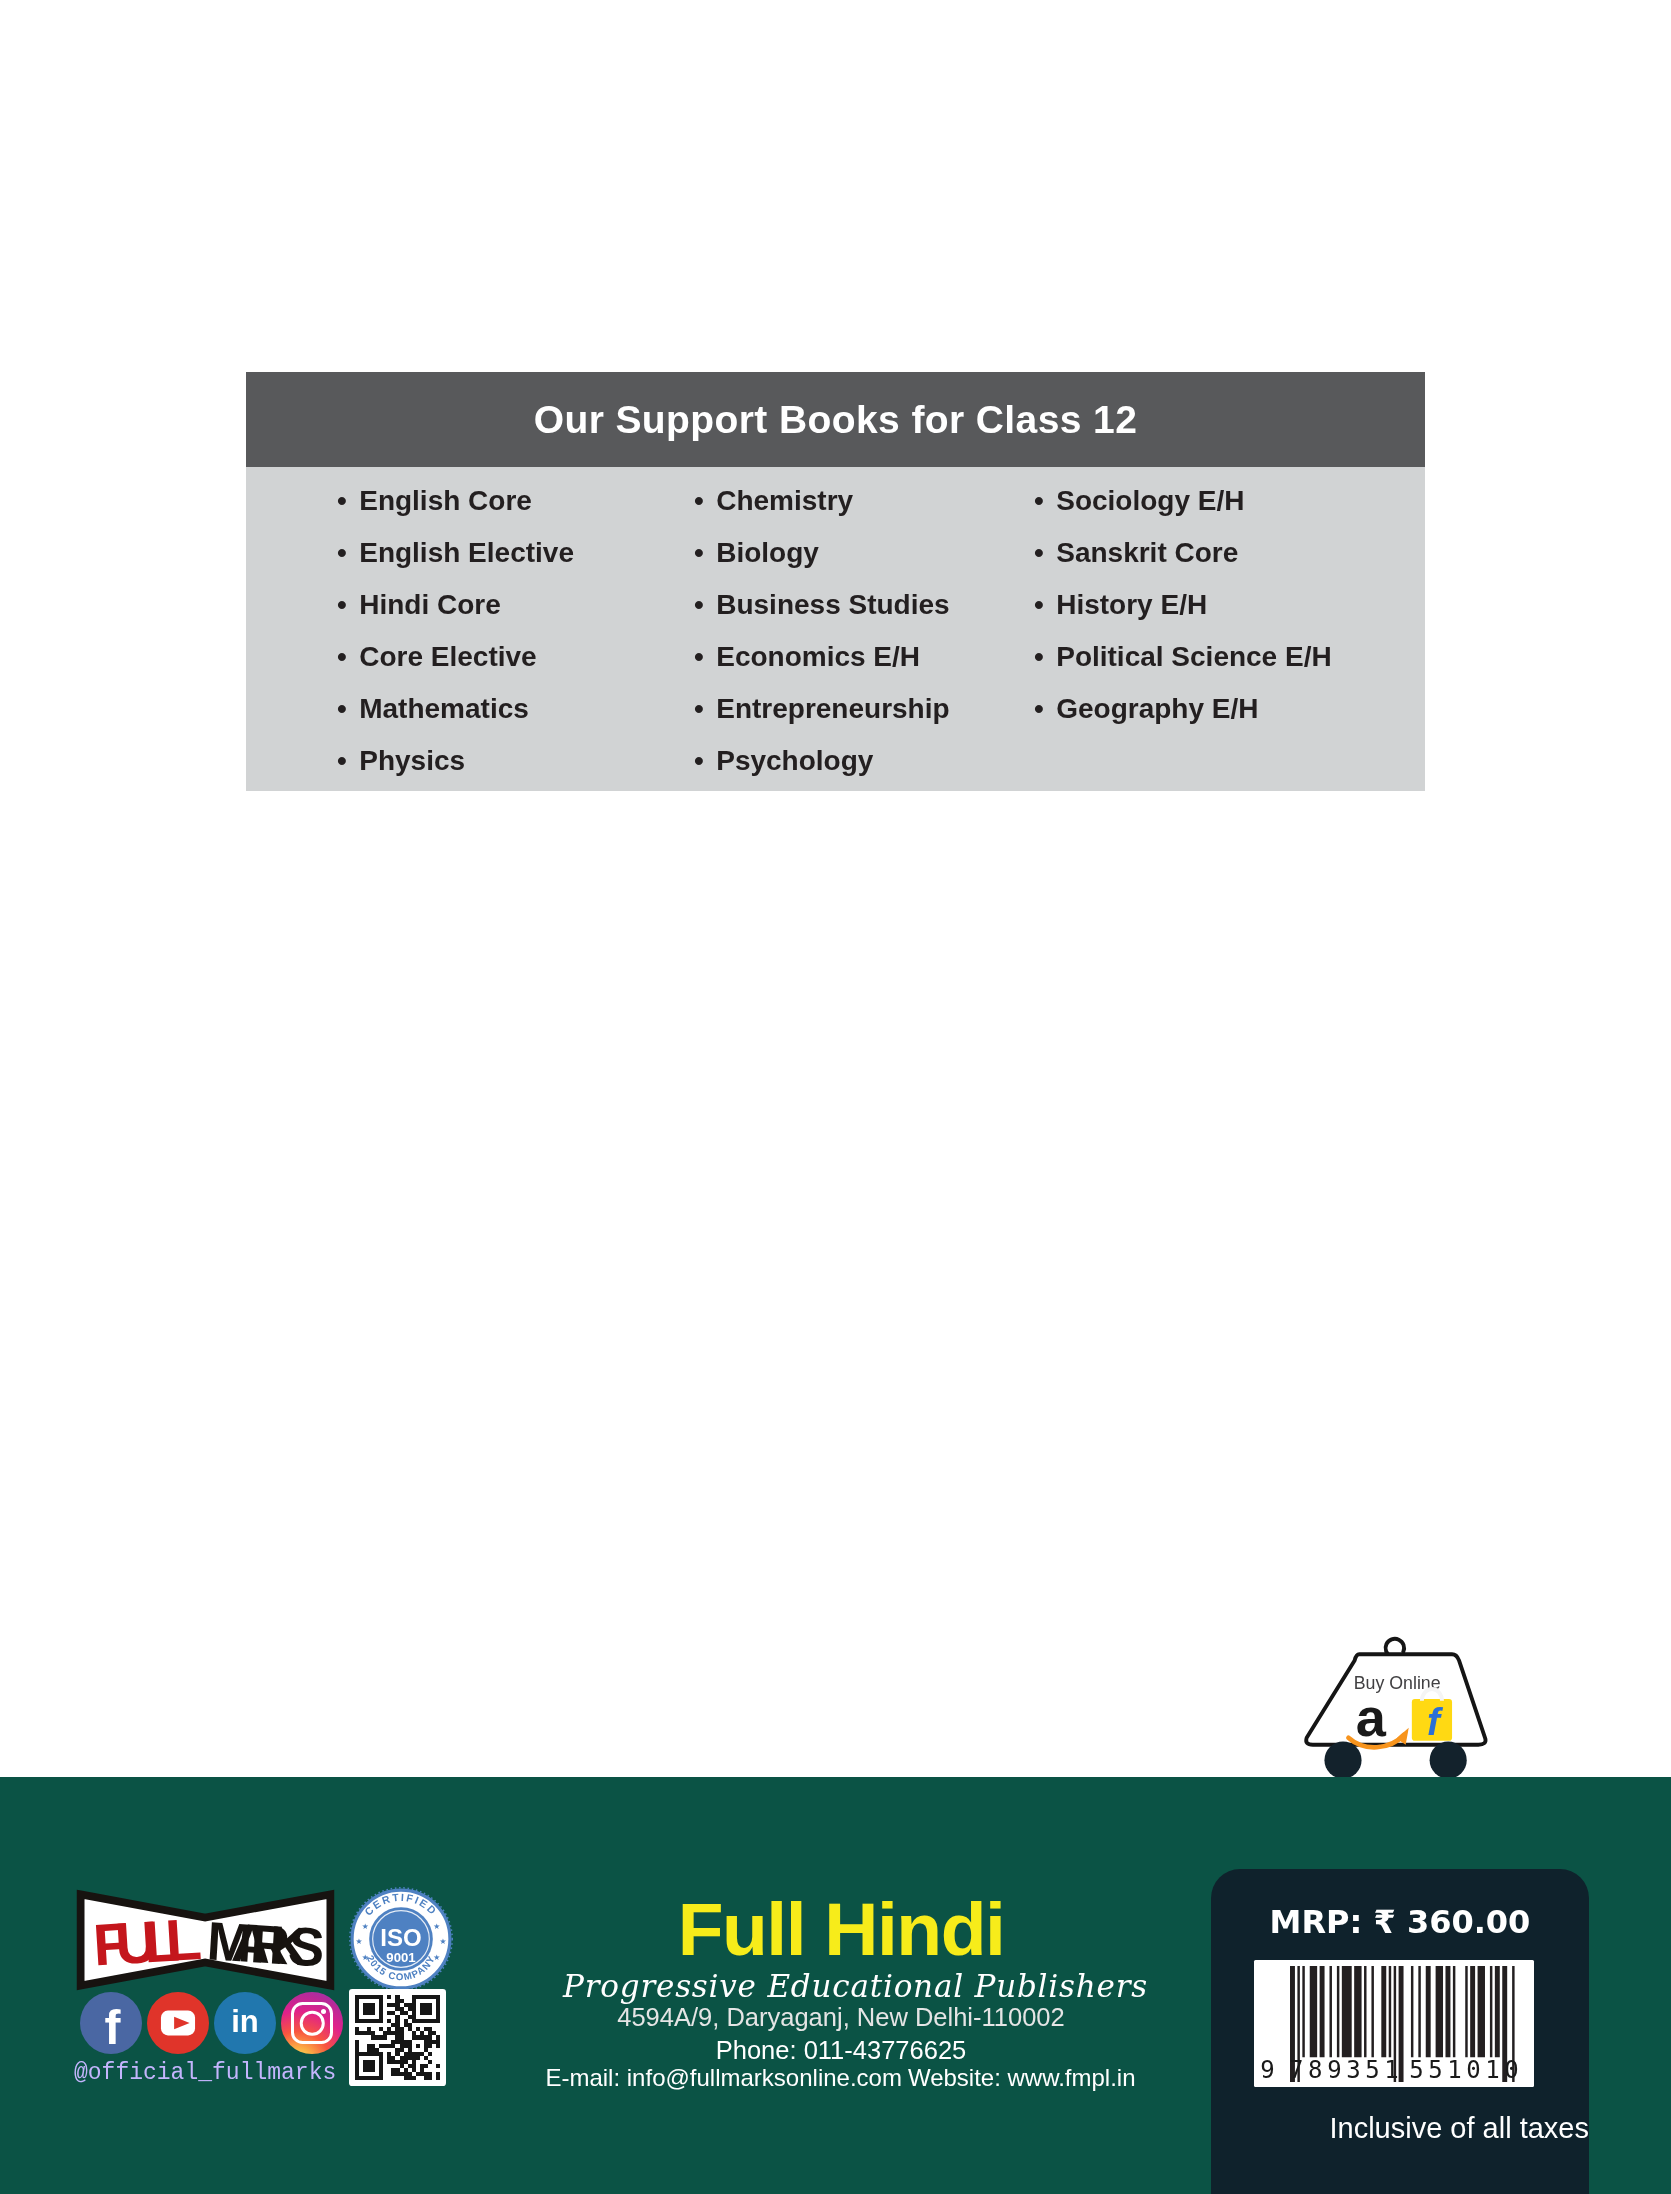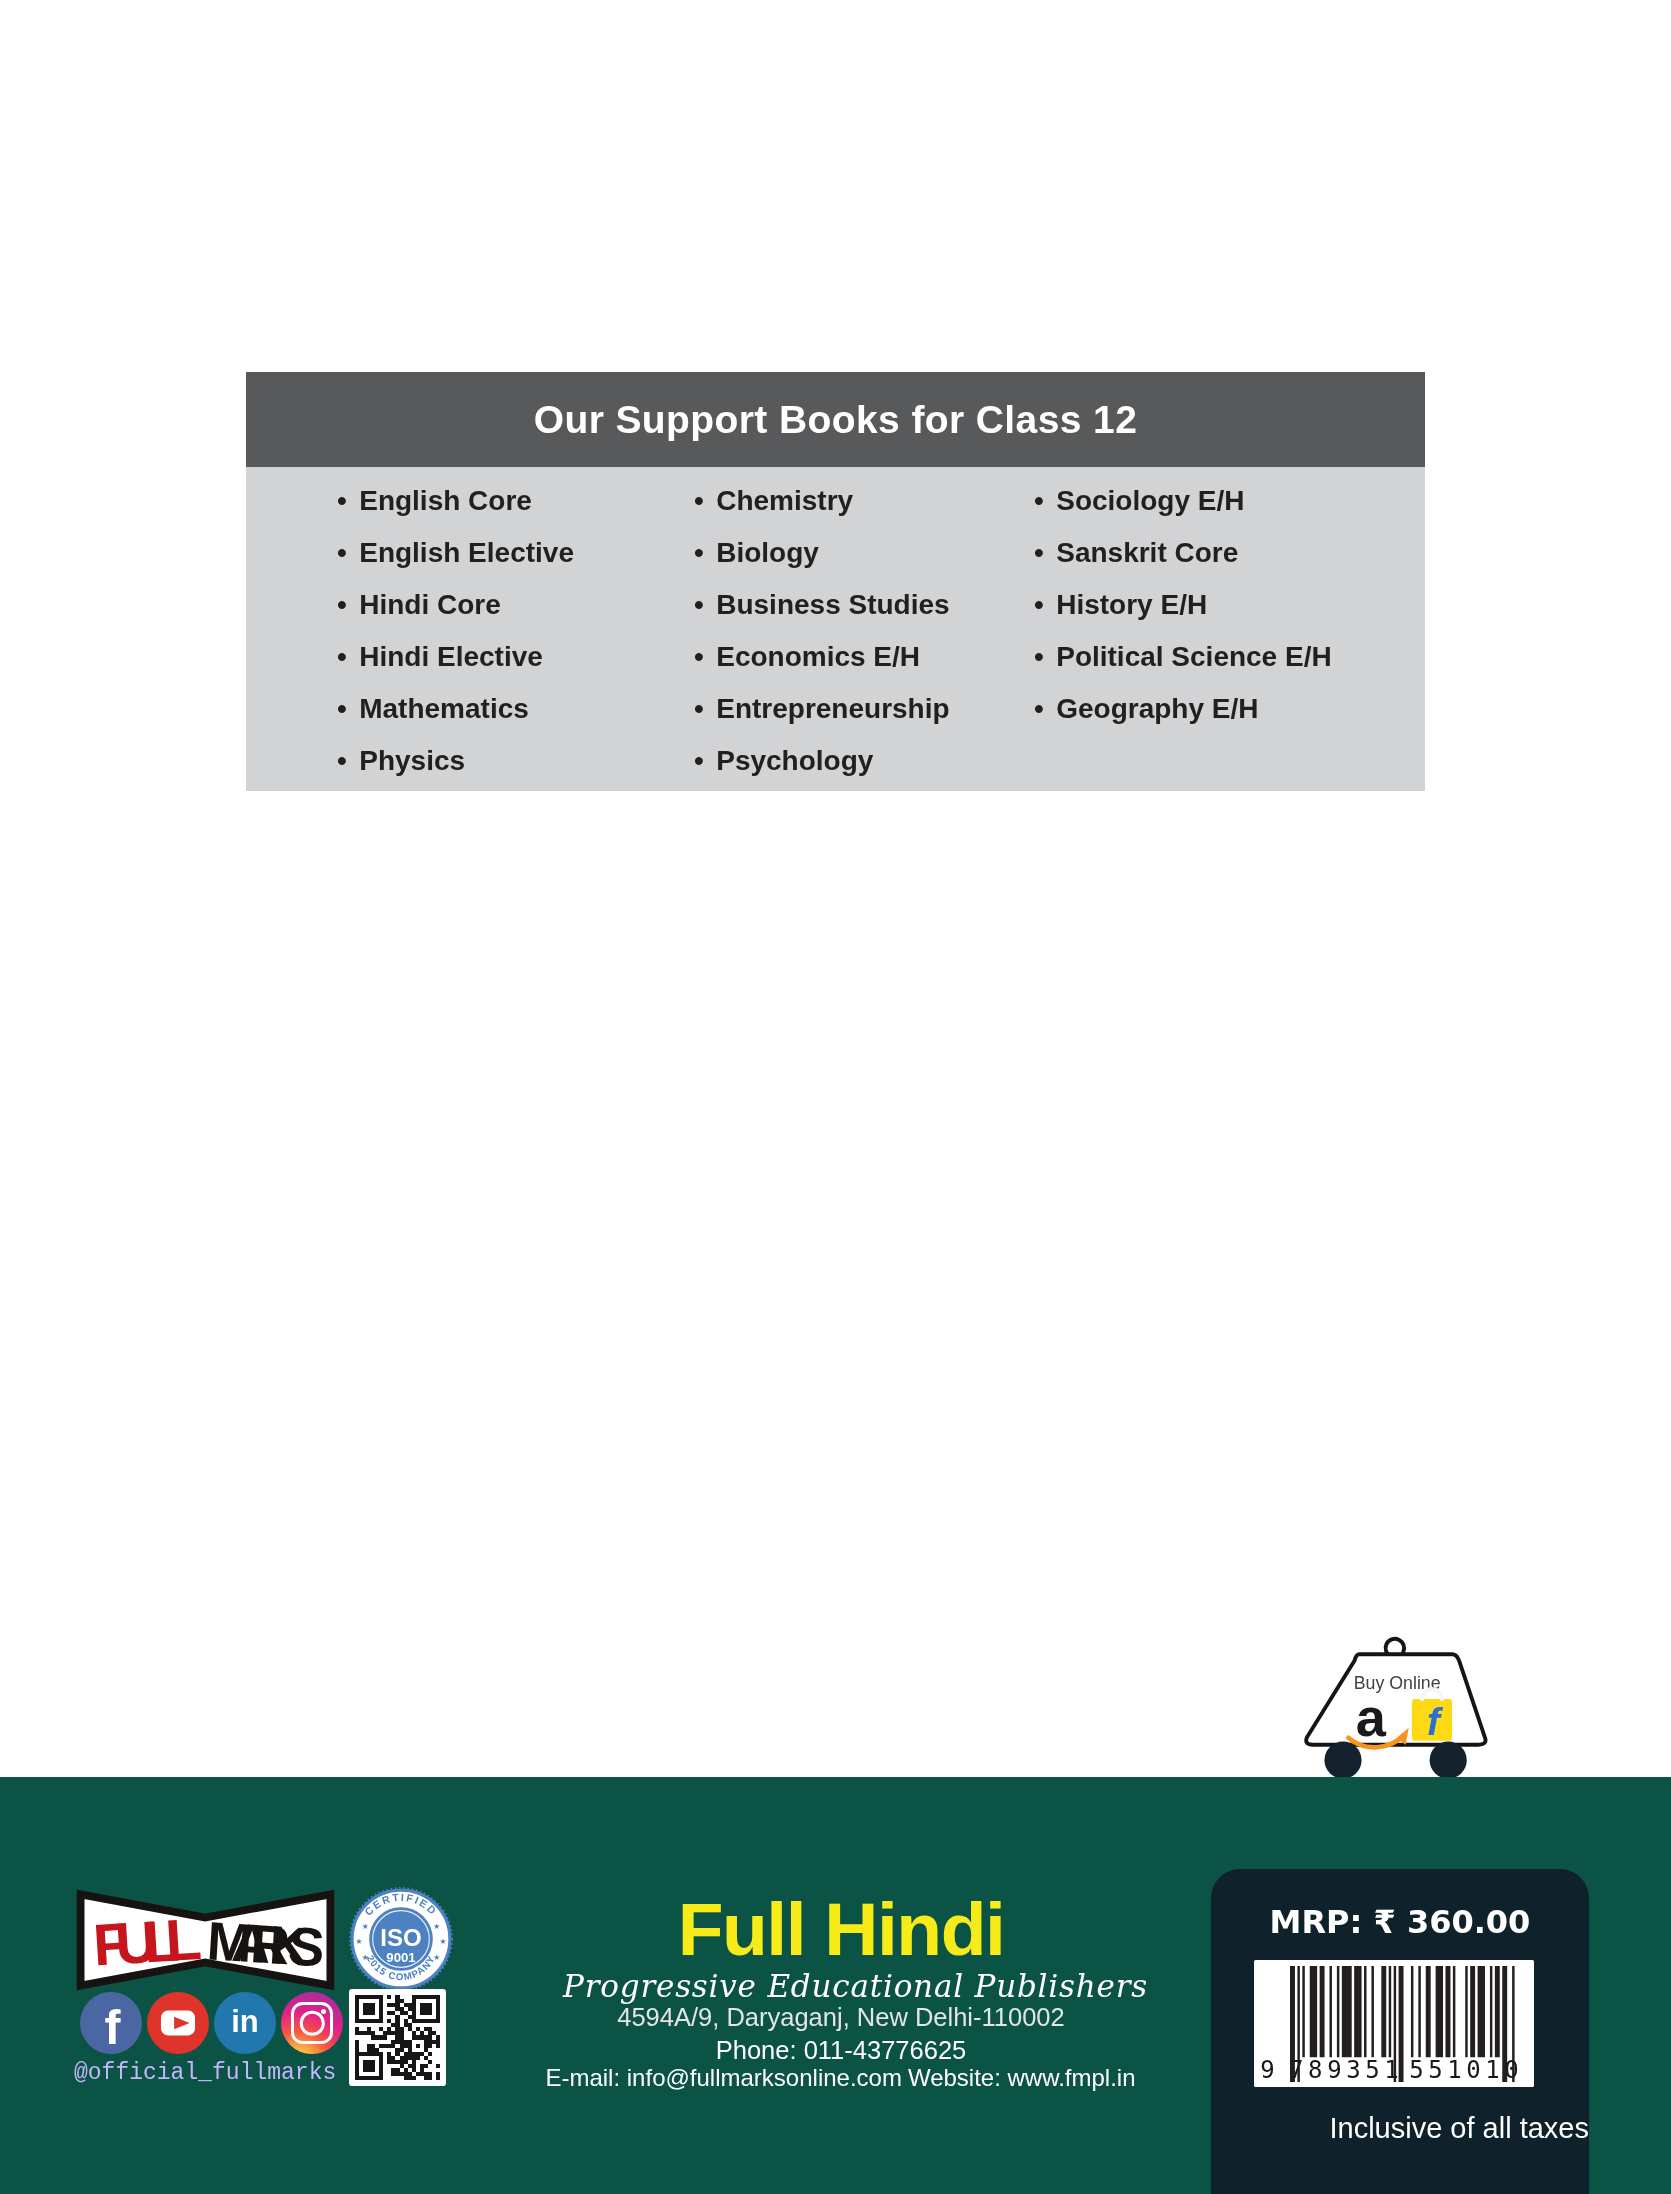--- a/index.html
+++ b/index.html
@@ -78,21 +78,21 @@
 
   <section class="support-box">
     <div class="support-header">
       <h2 class="support-title">Our Support Books for Class 12</h2>
     </div>
     <div class="support-body">
       <ul class="book-col col-1">
         <li>English Core</li>
         <li>English Elective</li>
         <li>Hindi Core</li>
-        <li>Hindi Elective</li>
+        <li>Core Elective</li>
         <li>Mathematics</li>
         <li>Physics</li>
       </ul>
       <ul class="book-col col-3">
         <li>Sociology E/H</li>
         <li>Sanskrit Core</li>
         <li>History E/H</li>
         <li>Political Science E/H</li>
         <li>Geography E/H</li>
       </ul>

